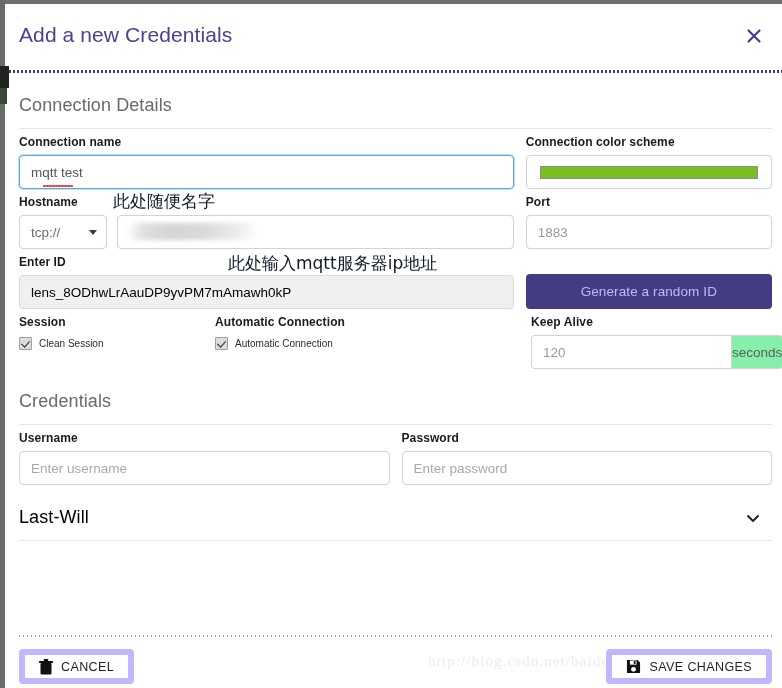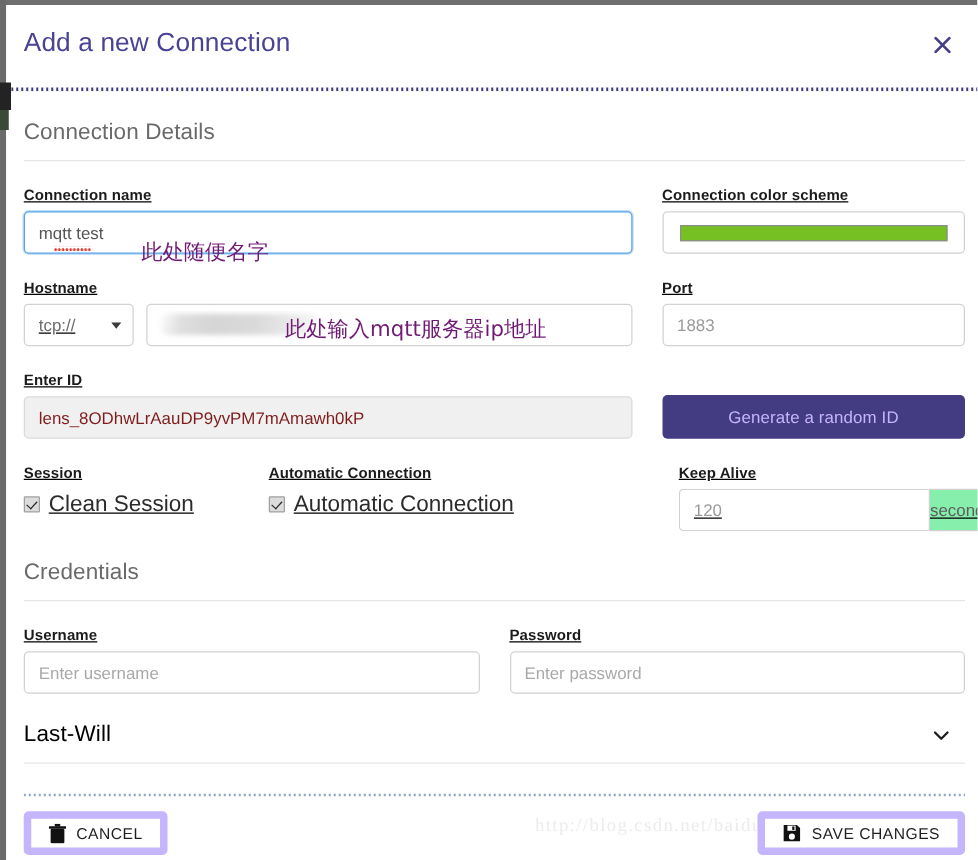--- a/index.html
+++ b/index.html
@@ -108,23 +108,22 @@
     letter-spacing: .1px;
   }
   .section-rule {
     height: 1px;
     background: #e6e6e6;
     margin-bottom: 2px;
   }
 
   .row {
     display: flex;
-    gap: 24px;
-    margin-top: 20px;
-    text-decoration: underline;
+    gap: 12px;
+    margin-top: 6px;
   }
   .col-left  { width: 500px; position: relative; }
   .col-right { width: 249px; position: relative; }
 
   .fld-label {
     font-size: 12px;
     font-weight: bold;
     color: #1b1b1b;
     margin-bottom: 6px;
     letter-spacing: .1px;
@@ -144,21 +143,21 @@
   }
   .input::placeholder { color: #a9a9a9; }
   .input.focused {
     border: 1px solid #57a4e8;
     box-shadow: 0 0 0 1px rgba(87,164,232,.35);
     color: #555;
   }
   .input.readonly {
     background: #f0f0f0;
     border-color: #dadada;
-    color: #7f1d1d;
+    color: #000000;
   }
 
   
   .squiggle {
     position: absolute;
     left: 24px;
     top: 48px;
     width: 30px; height: 4px;
     background-image: radial-gradient(circle at 1.5px 3px, #e23b2e 1.1px, transparent 1.2px);
     background-size: 3px 4px;
@@ -268,21 +267,21 @@
   .chk::after {
     content: "";
     position: absolute;
     left: 3px; top: 1px;
     width: 4px; height: 7px;
     border: solid #2b2b2b;
     border-width: 0 1.6px 1.6px 0;
     transform: rotate(42deg);
   }
   .chk-text {
-    font-size: 18px;
+    font-size: 10px;
     color: #2b2b2b;
   }
 
   
   .ka-group { display: flex; width: 100%; }
   .ka-input {
     flex: 1;
     height: 34px;
     border: 1px solid #d2d2d2;
     border-right: none;
@@ -371,21 +370,21 @@
     font-size: 15px;
     color: #ececec;
     letter-spacing: 1.1px;
     white-space: nowrap;
     user-select: none;
   }
 
   
   .annot {
     position: absolute;
-    color: #701a75;
+    color: #0f172a;
     white-space: nowrap;
     pointer-events: none;
     font-family: "DejaVu Sans", sans-serif;
   }
   .annot-name {
     left: 113px;
     top: 190px;
     font-size: 17px;
   }
   .annot-host {
@@ -407,21 +406,21 @@
 
   <div class="edge-top"></div>
   <div class="edge-left"></div>
   <div class="edge-left-inner"></div>
   <div class="edge-left-dark"></div>
   <div class="edge-left-dark2"></div>
 
   <div class="dialog">
 
     <div class="dlg-header">
-      <div class="dlg-title">Add a new Connection</div>
+      <div class="dlg-title">Add a new Credentials</div>
 
       <div class="close-btn">
         <svg width="20" height="20" viewBox="0 0 20 20">
           <path d="M4.5 4.5 L15.5 15.5 M15.5 4.5 L4.5 15.5" stroke="#453e8c" stroke-width="2.2" stroke-linecap="round"></path>
         </svg>
       </div>
 
       <div class="hdr-rule"></div>
       <div class="hdr-shadow"></div>
     </div>

